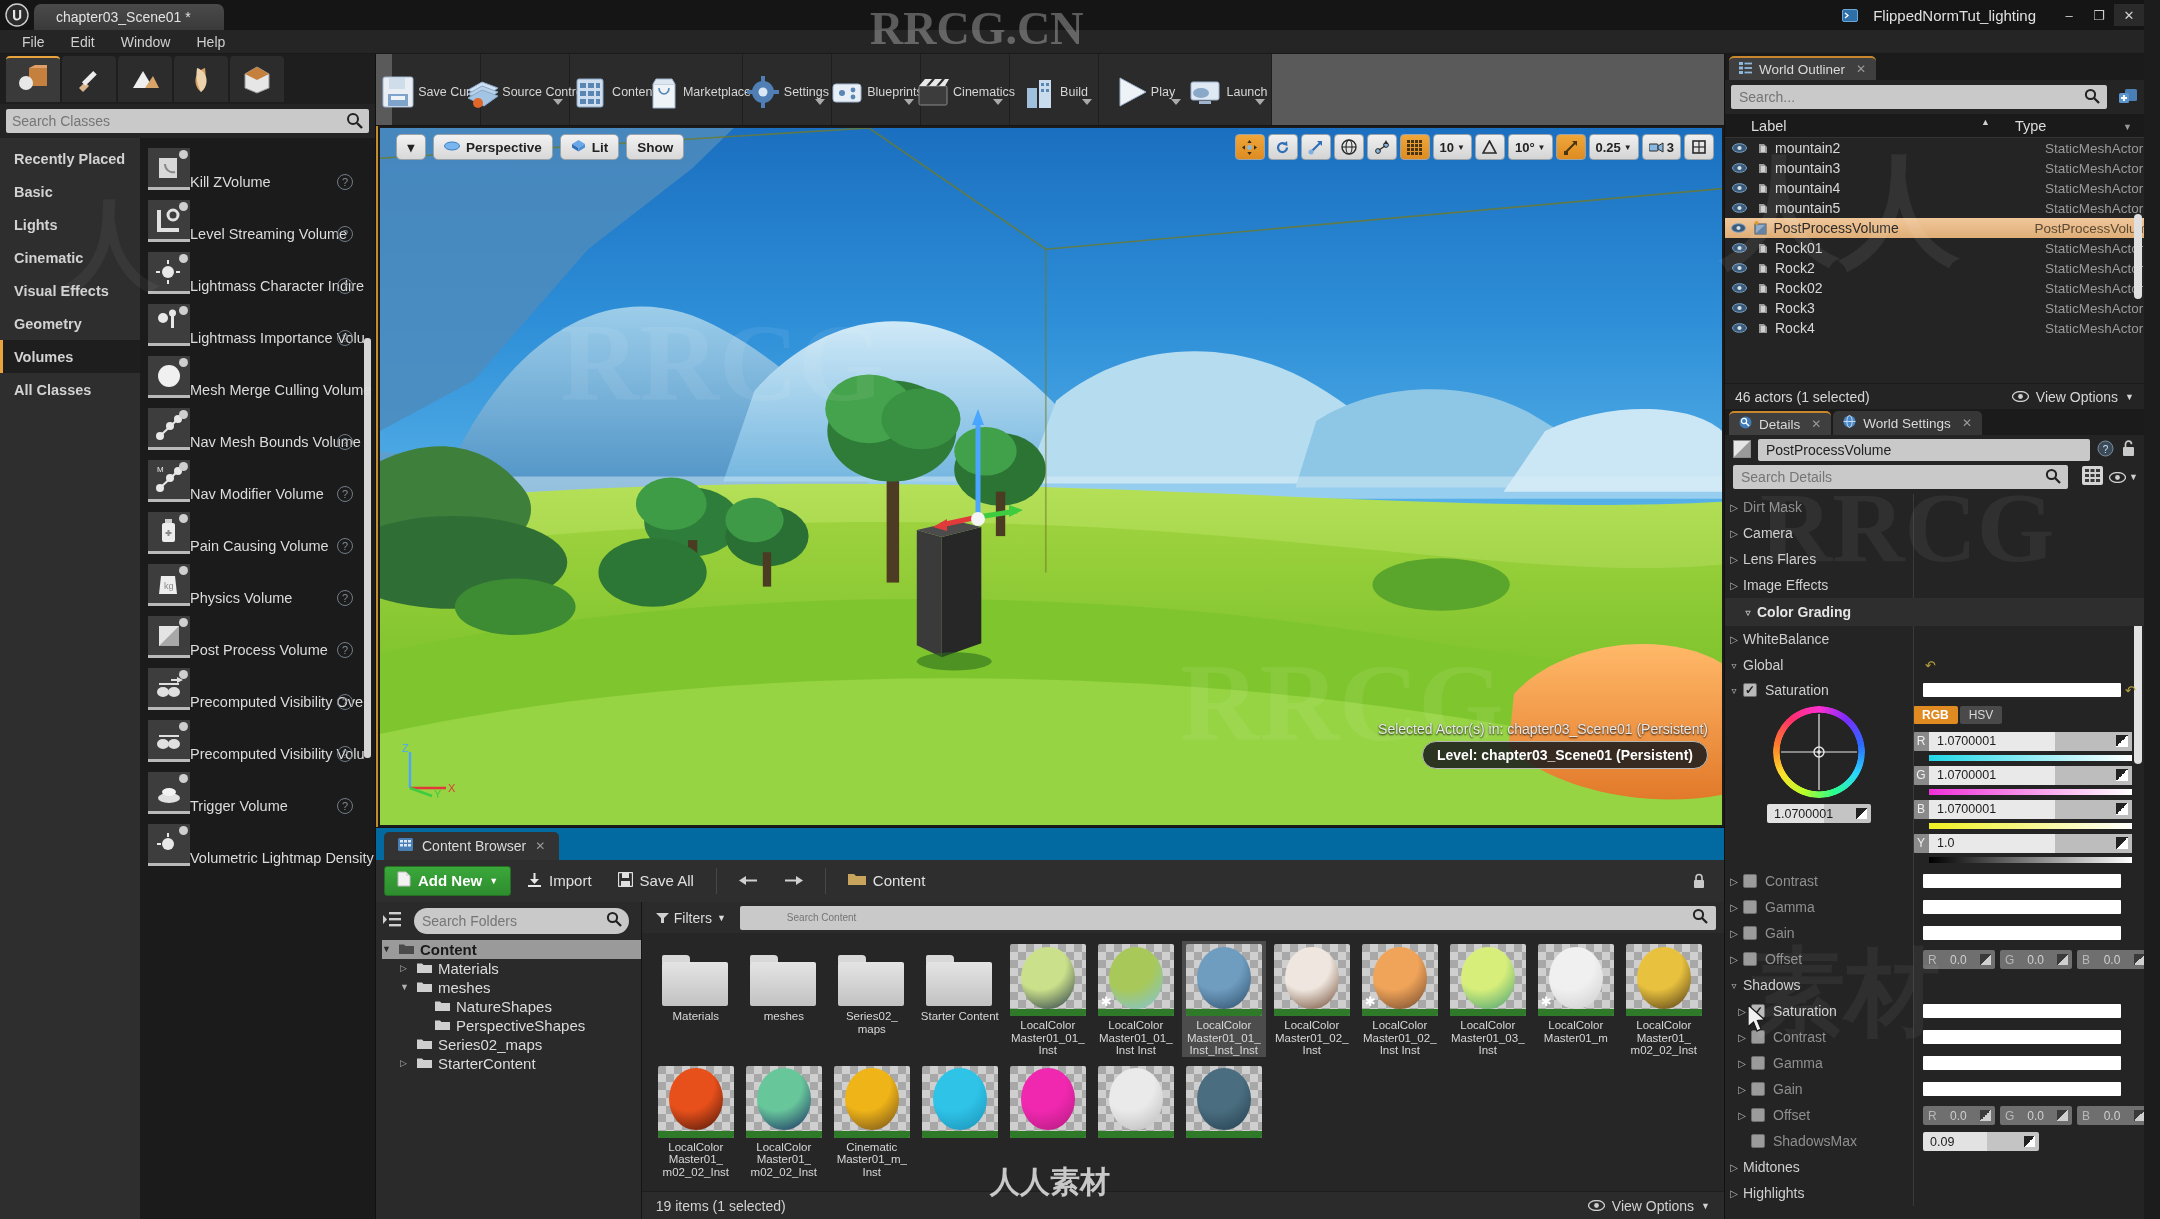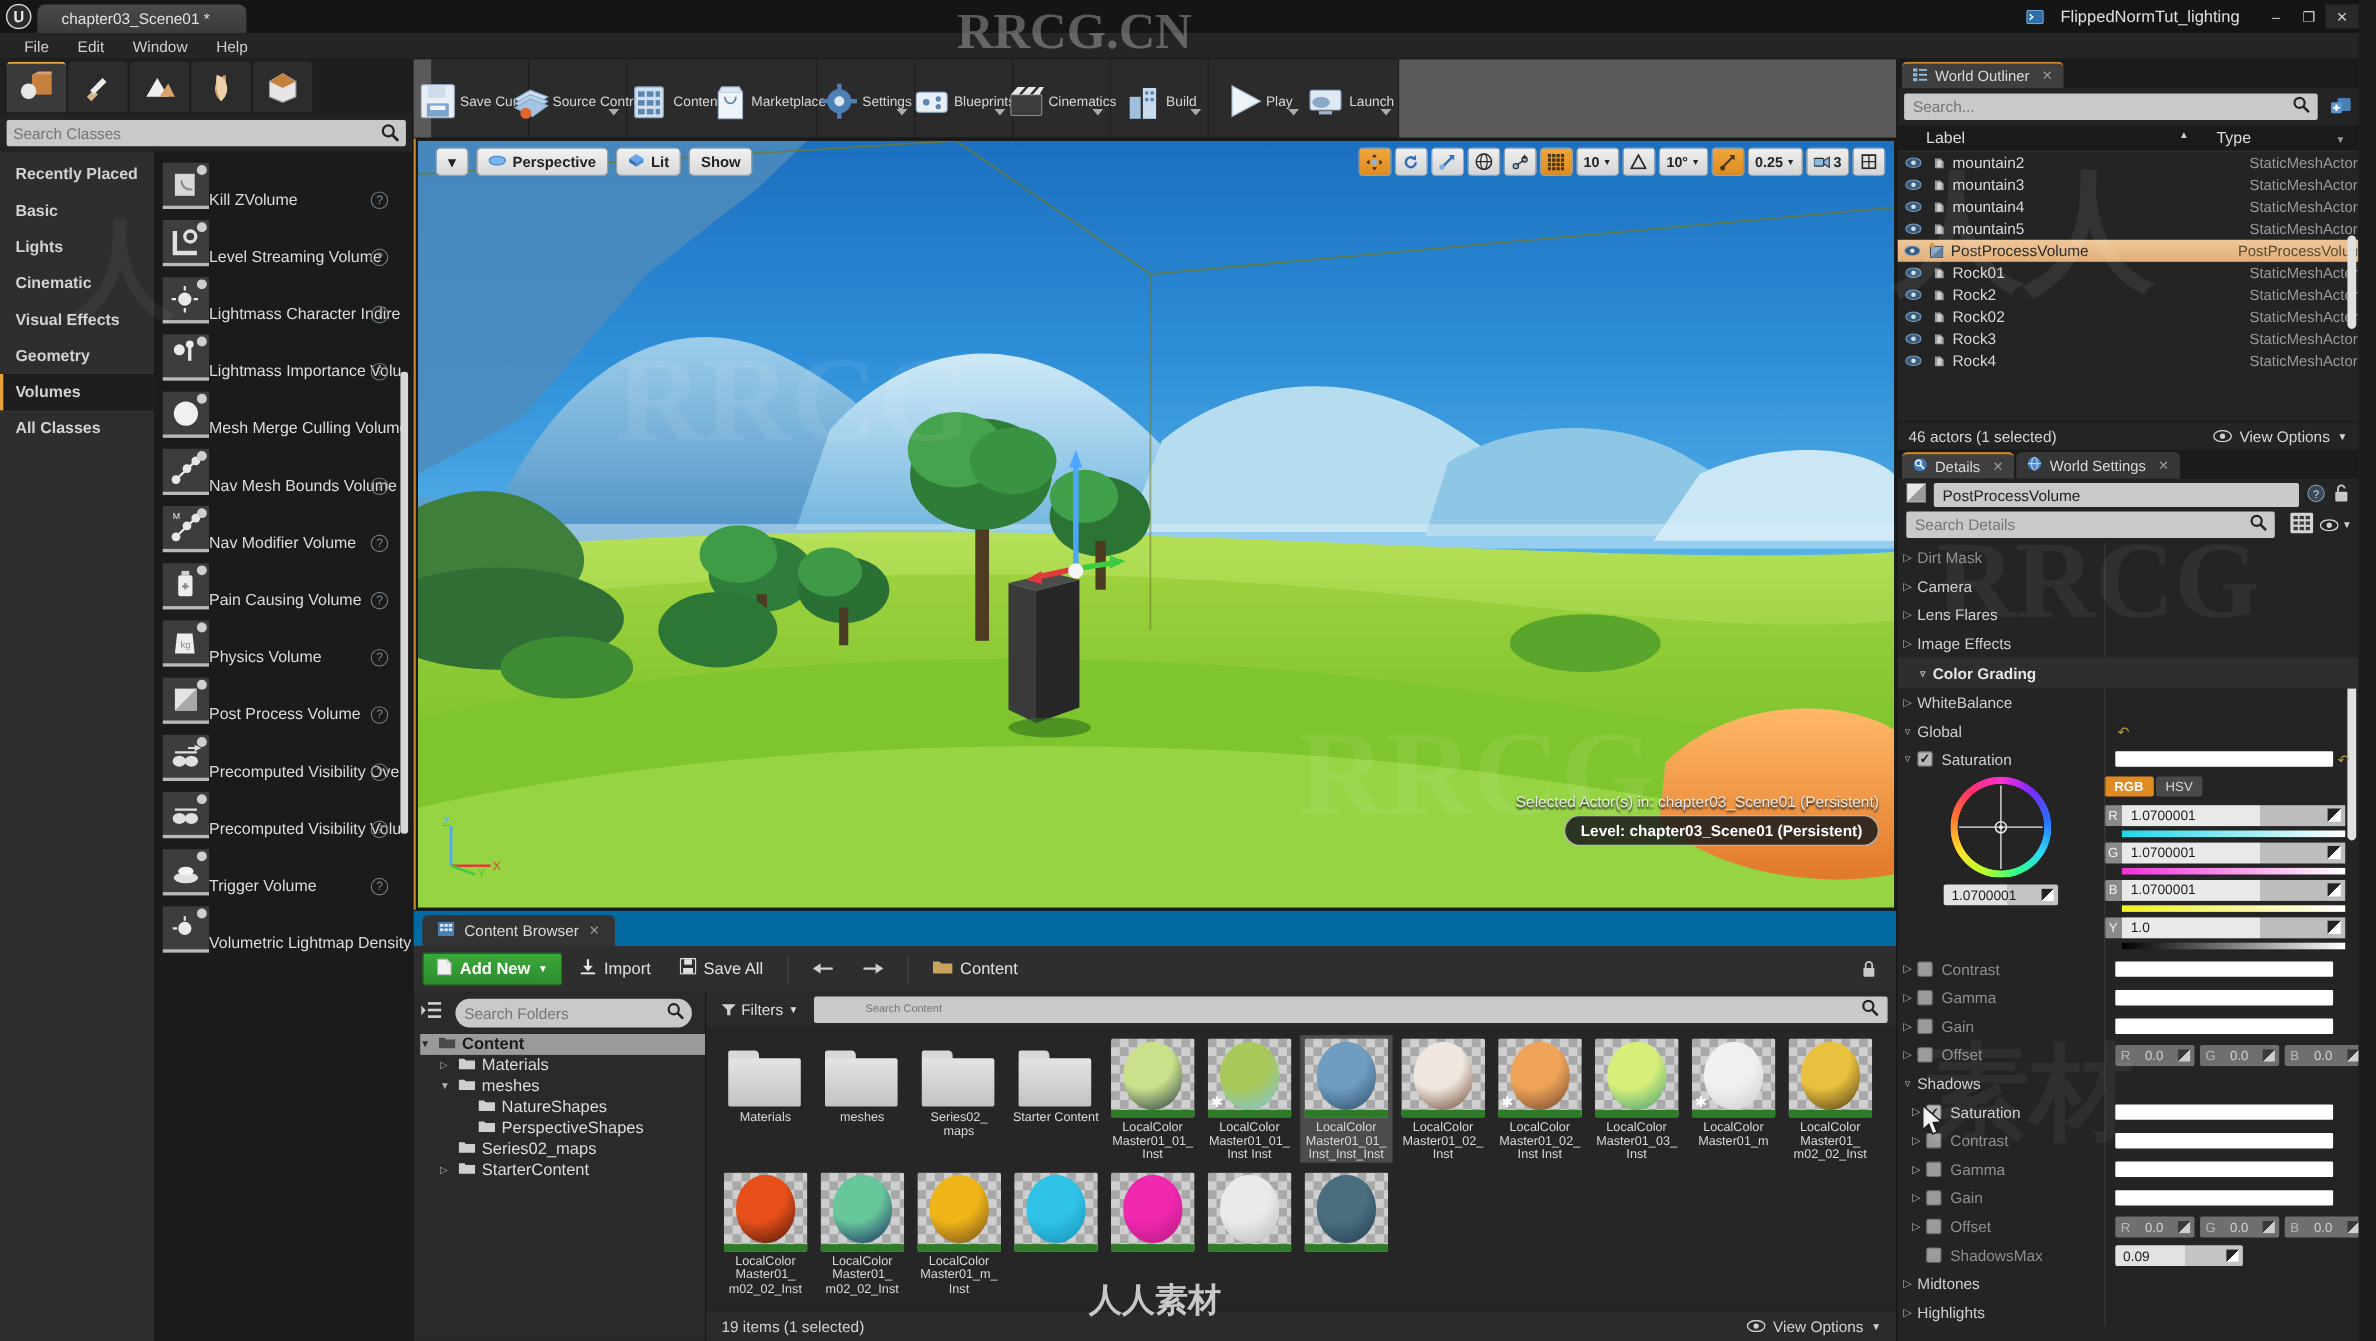--- a/index.html
+++ b/index.html
@@ -1220,21 +1220,21 @@
                   </div>
                   <div class="nm">LocalColor Master01_ m02_02_Inst</div>
                 </div>
                 <div class="asset">
                   <div class="thumb">
                     <div class="sphere">
                       <div class="ball" style="background: radial-gradient(circle at 36% 28%, #efb417 0%, #efb417 45%, #6b4a1c 100%);"></div>
                       <div class="grass"></div>
                     </div>
                   </div>
-                  <div class="nm">LocalColor Master01_m_ Inst</div>
+                  <div class="nm">Cinematic Master01_m_ Inst</div>
                 </div>
                 <div class="asset">
                   <div class="thumb">
                     <div class="sphere">
                       <div class="ball" style="background: radial-gradient(circle at 36% 28%, #2fc3e8 0%, #2fc3e8 45%, #1a8fb4 100%);"></div>
                       <div class="grass"></div>
                     </div>
                   </div>
                   <div class="nm"></div>
                 </div>

